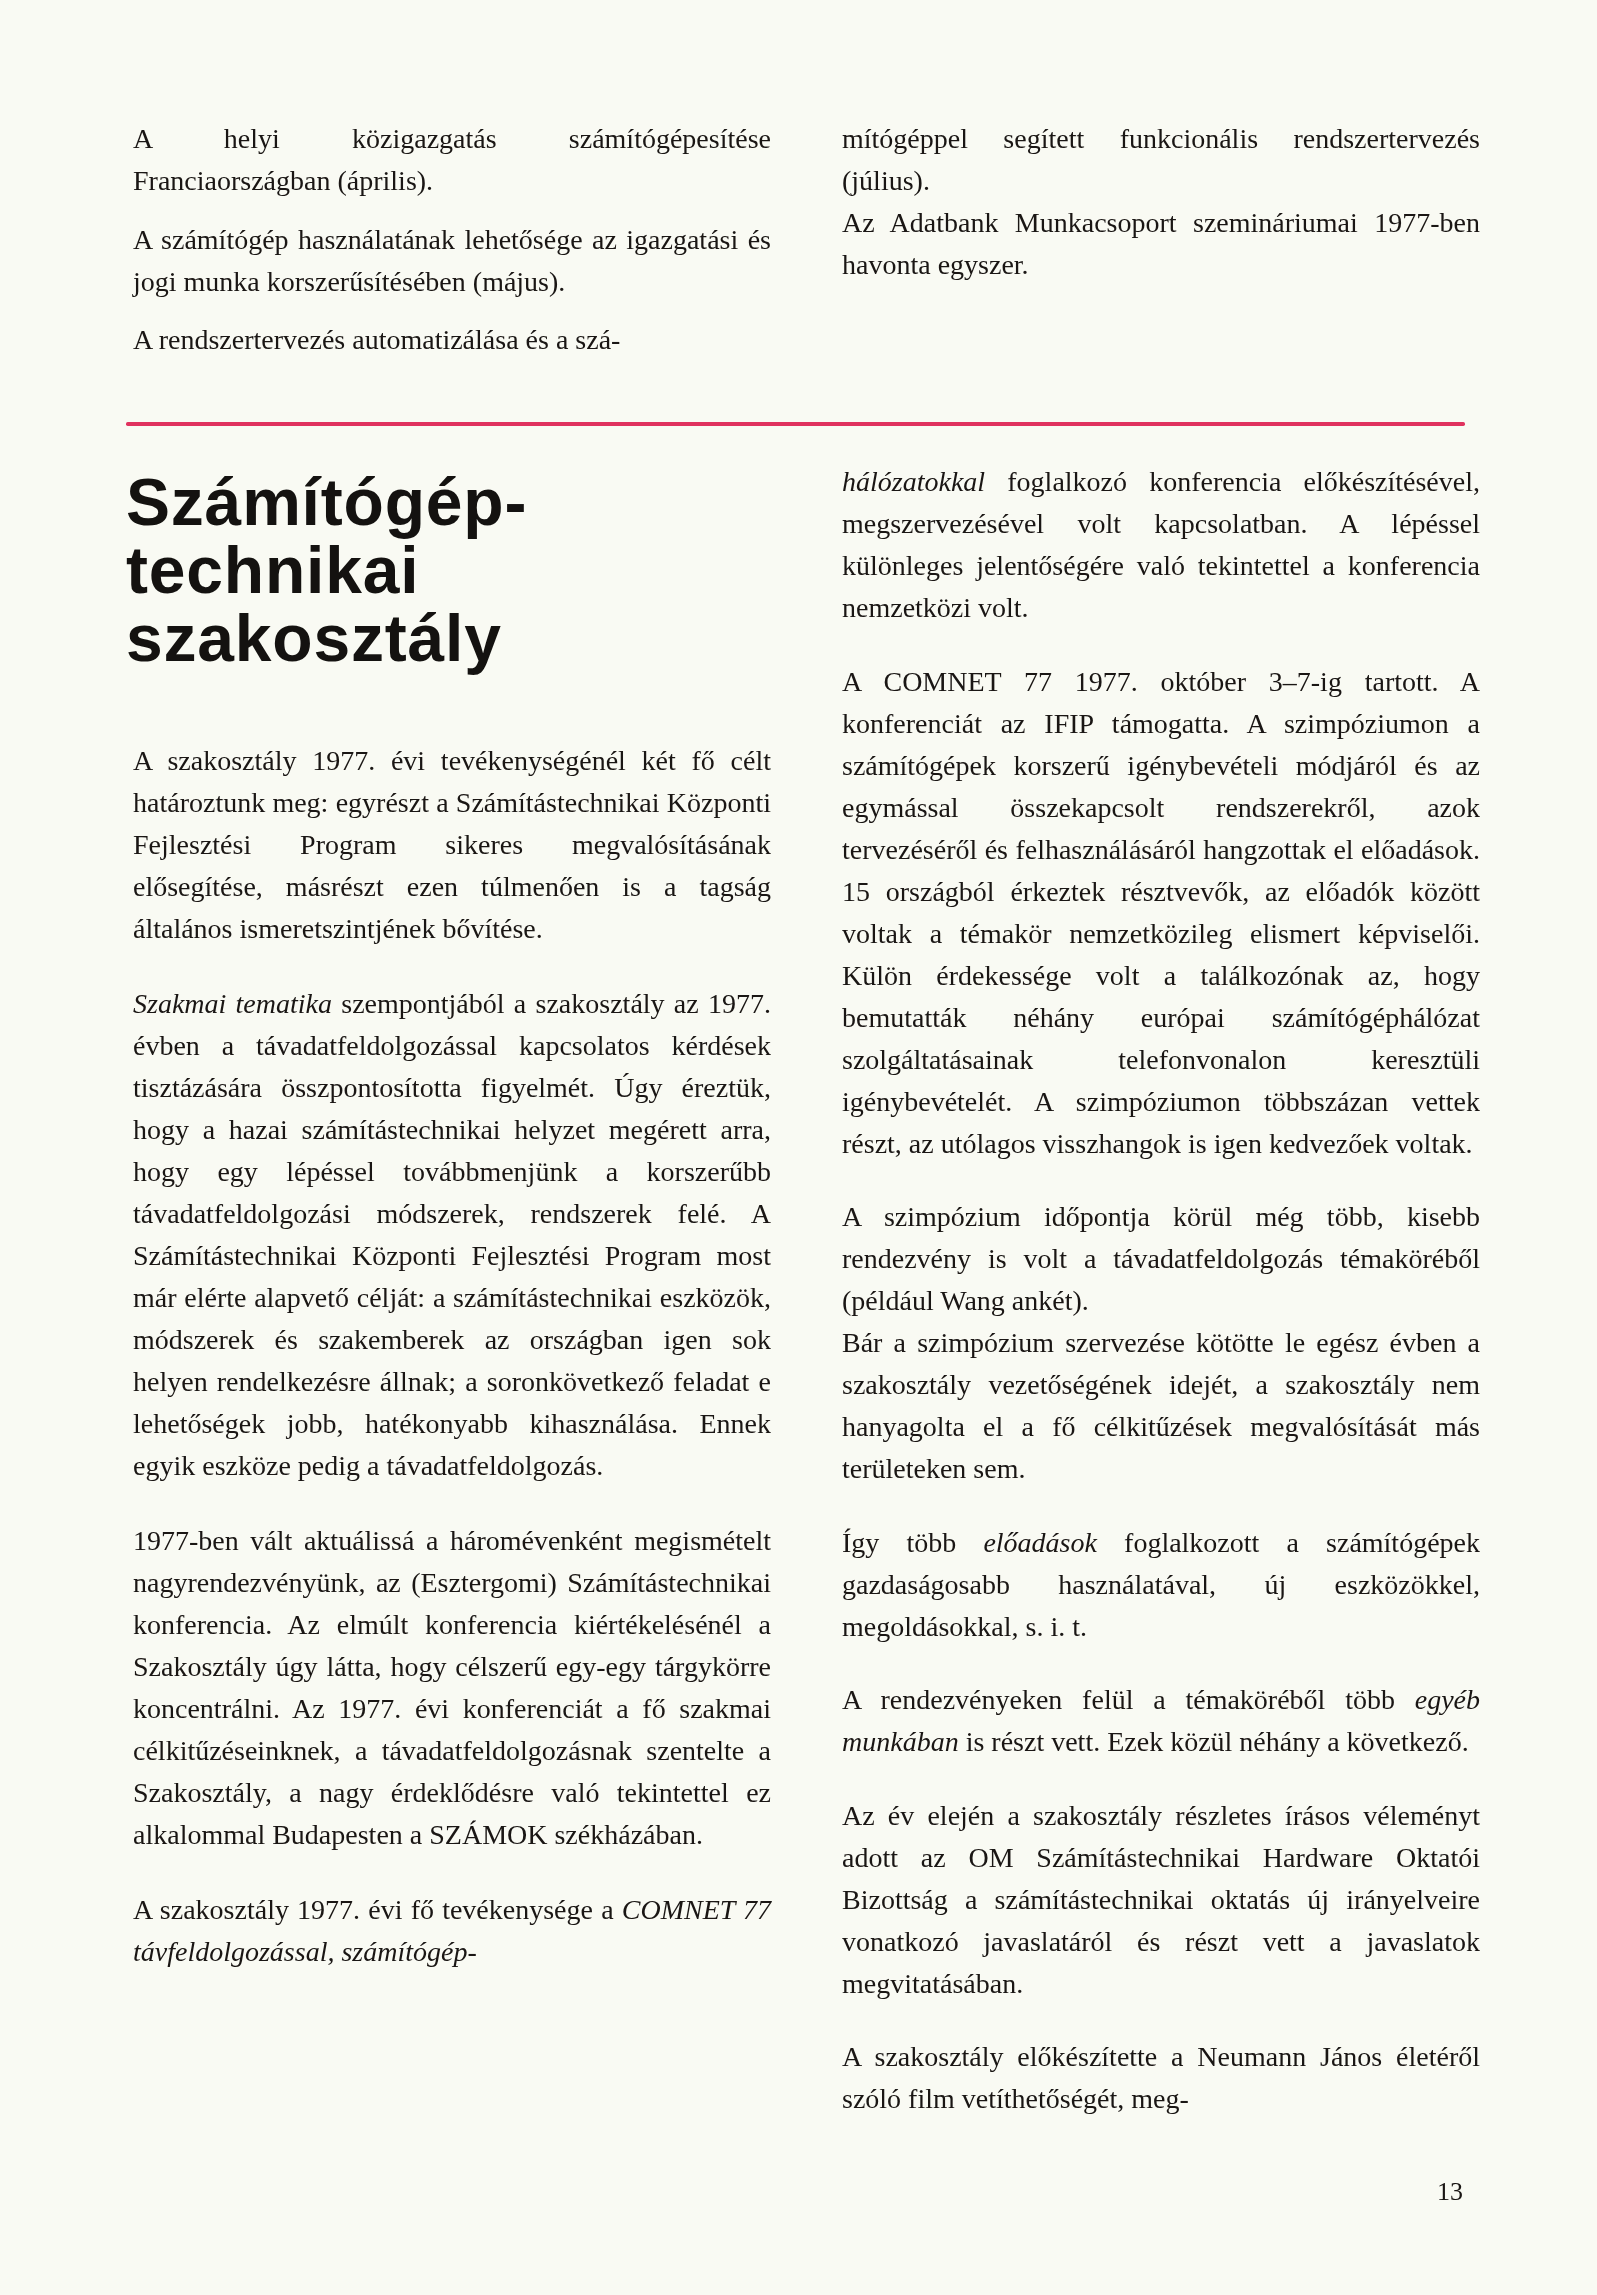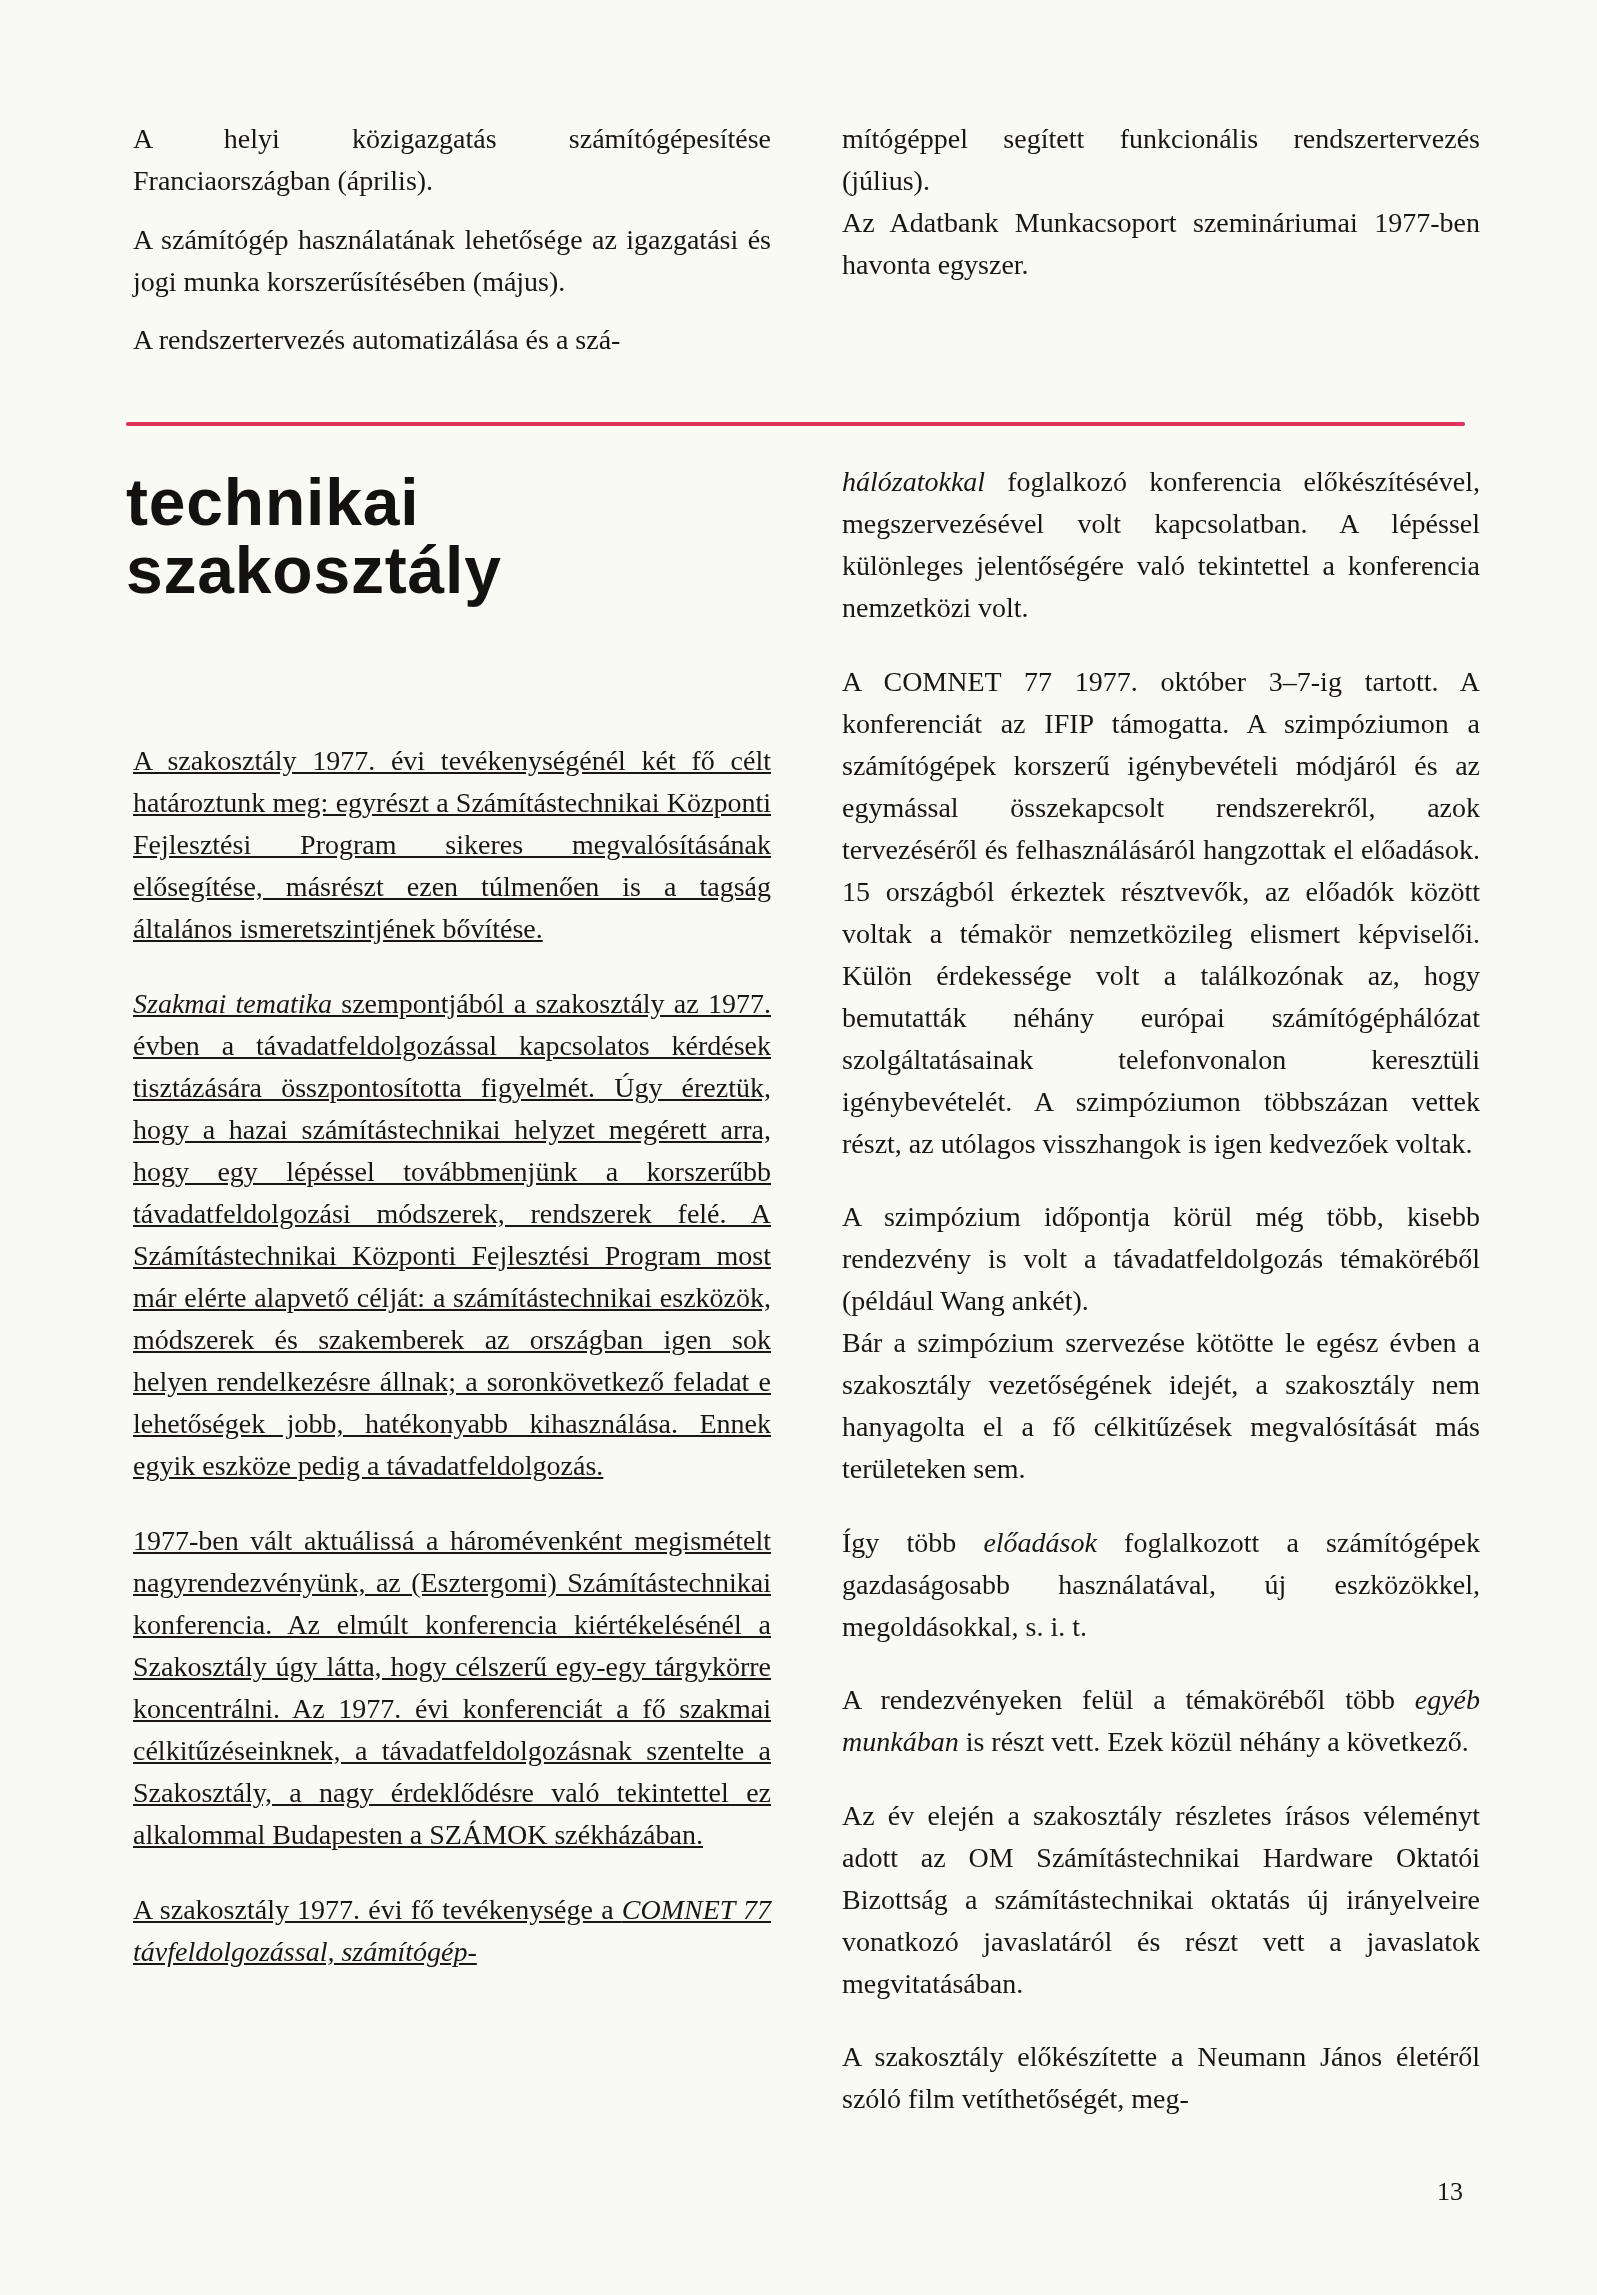--- a/index.html
+++ b/index.html
@@ -37,21 +37,21 @@
     font-weight: bold;
     font-size: 66px;
     line-height: 68px;
     letter-spacing: 0.8px;
     color: #141210;
     margin: 0;
   }
   .heading span { display: block; }
   .main-left { left: 133px; top: 740px; }
   .main-right { left: 842px; top: 461px; }
-  .main-left p { margin-bottom: 33px; text-decoration: underline; }
+  .main-left p { margin-bottom: 33px; }
   .main-right p { margin-bottom: 31.5px; }
   .main-right p.join { margin-bottom: 0; }
   .page-number {
     position: absolute;
     left: 1437px; top: 2177px;
     font-size: 26px;
     font-family: "Liberation Serif", serif;
   }
   em { font-style: italic; }
 </style>
@@ -65,20 +65,21 @@
 </div>
 
 <div class="col top-right">
   <p>mítógéppel segített funkcionális rendszertervezés (július).</p>
   <p>Az Adatbank Munkacsoport szemináriumai 1977-ben havonta egyszer.</p>
 </div>
 
 <div class="rule"></div>
 
 <h1 class="heading">
+  <span>Számítógép-</span>
   <span>technikai</span>
   <span>szakosztály</span>
 </h1>
 
 <div class="col main-left">
   <p>A szakosztály 1977. évi tevékenységénél két fő célt határoztunk meg: egyrészt a Számítástechnikai Központi Fejlesztési Program sikeres megvalósításának elősegítése, másrészt ezen túlmenően is a tagság általános ismeretszintjének bővítése.</p>
   <p><em>Szakmai tematika</em><span> szempontjából a szakosztály az 1977. évben a távadatfeldolgozással kapcsolatos kérdések tisztázására összpontosította figyelmét. Úgy éreztük, hogy a hazai számítástechnikai helyzet megérett arra, hogy egy lépéssel továbbmenjünk a korszerűbb távadatfeldolgozási módszerek, rendszerek felé. A Számítástechnikai Központi Fejlesztési Program most már elérte alapvető célját: a számítástechnikai eszközök, módszerek és szakemberek az országban igen sok helyen rendelkezésre állnak; a soronkövetkező feladat e lehetőségek jobb, hatékonyabb kihasználása. Ennek egyik eszköze pedig a távadatfeldolgozás.</span></p>
   <p>1977-ben vált aktuálissá a háromévenként megismételt nagyrendezvényünk, az (Esztergomi) Számítástechnikai konferencia. Az elmúlt konferencia kiértékelésénél a Szakosztály úgy látta, hogy célszerű egy-egy tárgykörre koncentrálni. Az 1977. évi konferenciát a fő szakmai célkitűzéseinknek, a távadatfeldolgozásnak szentelte a Szakosztály, a nagy érdeklődésre való tekintettel ez alkalommal Budapesten a SZÁMOK székházában.</p>
   <p><span>A szakosztály 1977. évi fő tevékenysége a </span><em>COMNET 77 távfeldolgozással, számítógép-</em></p>
 </div>

